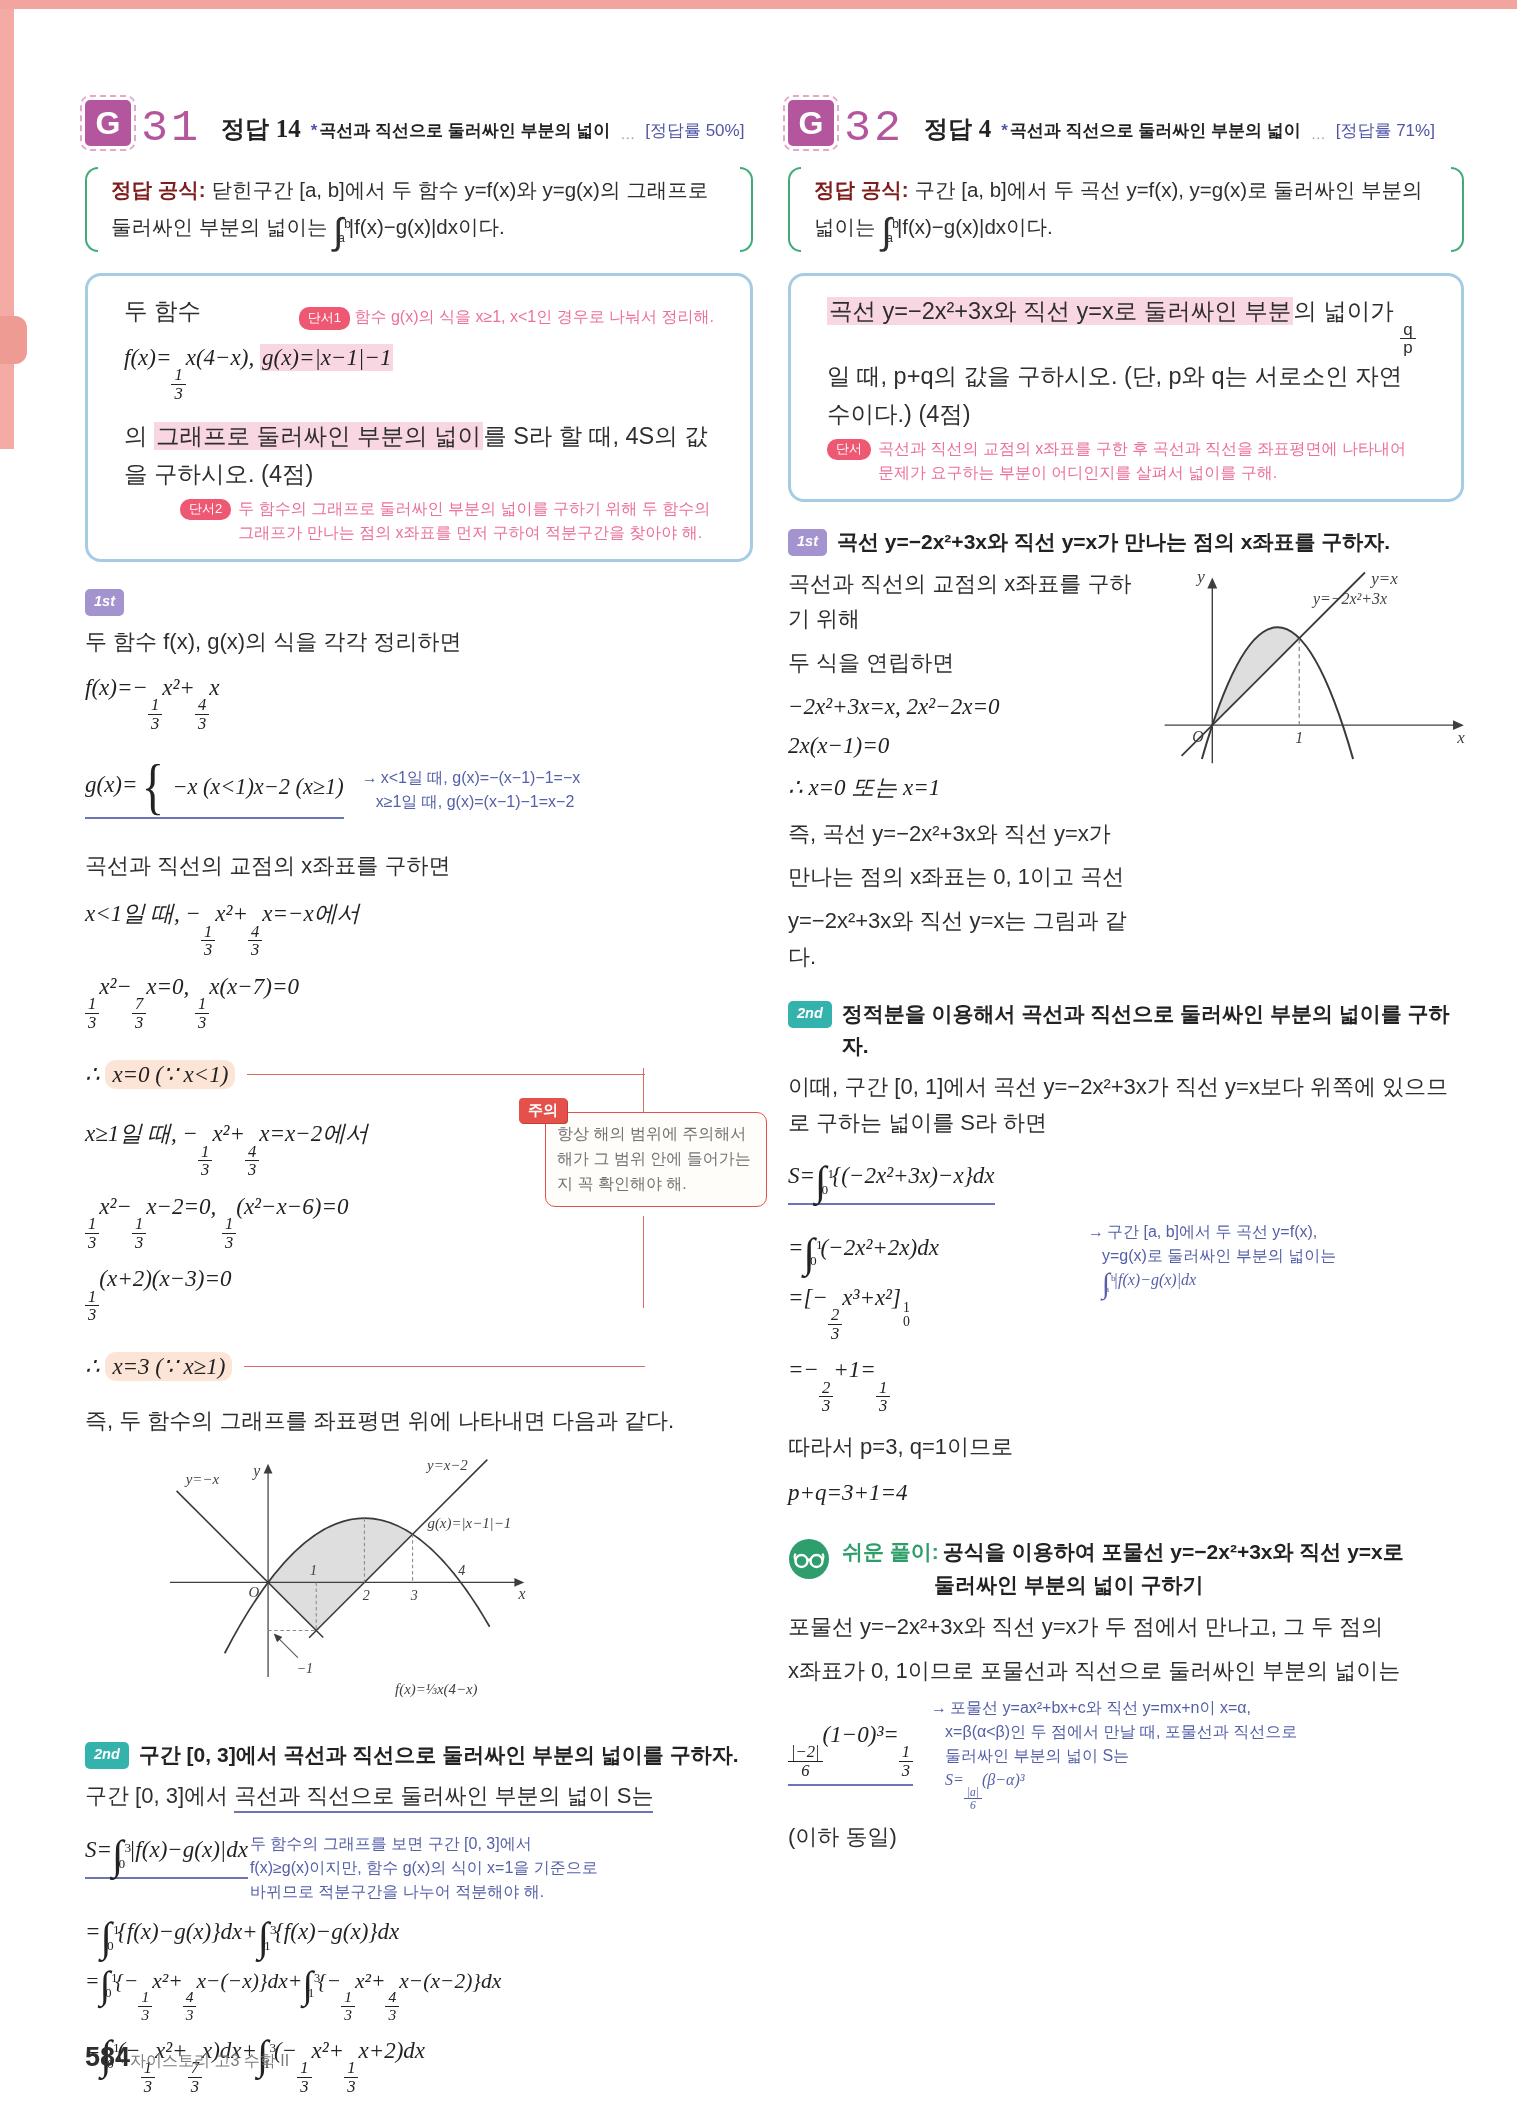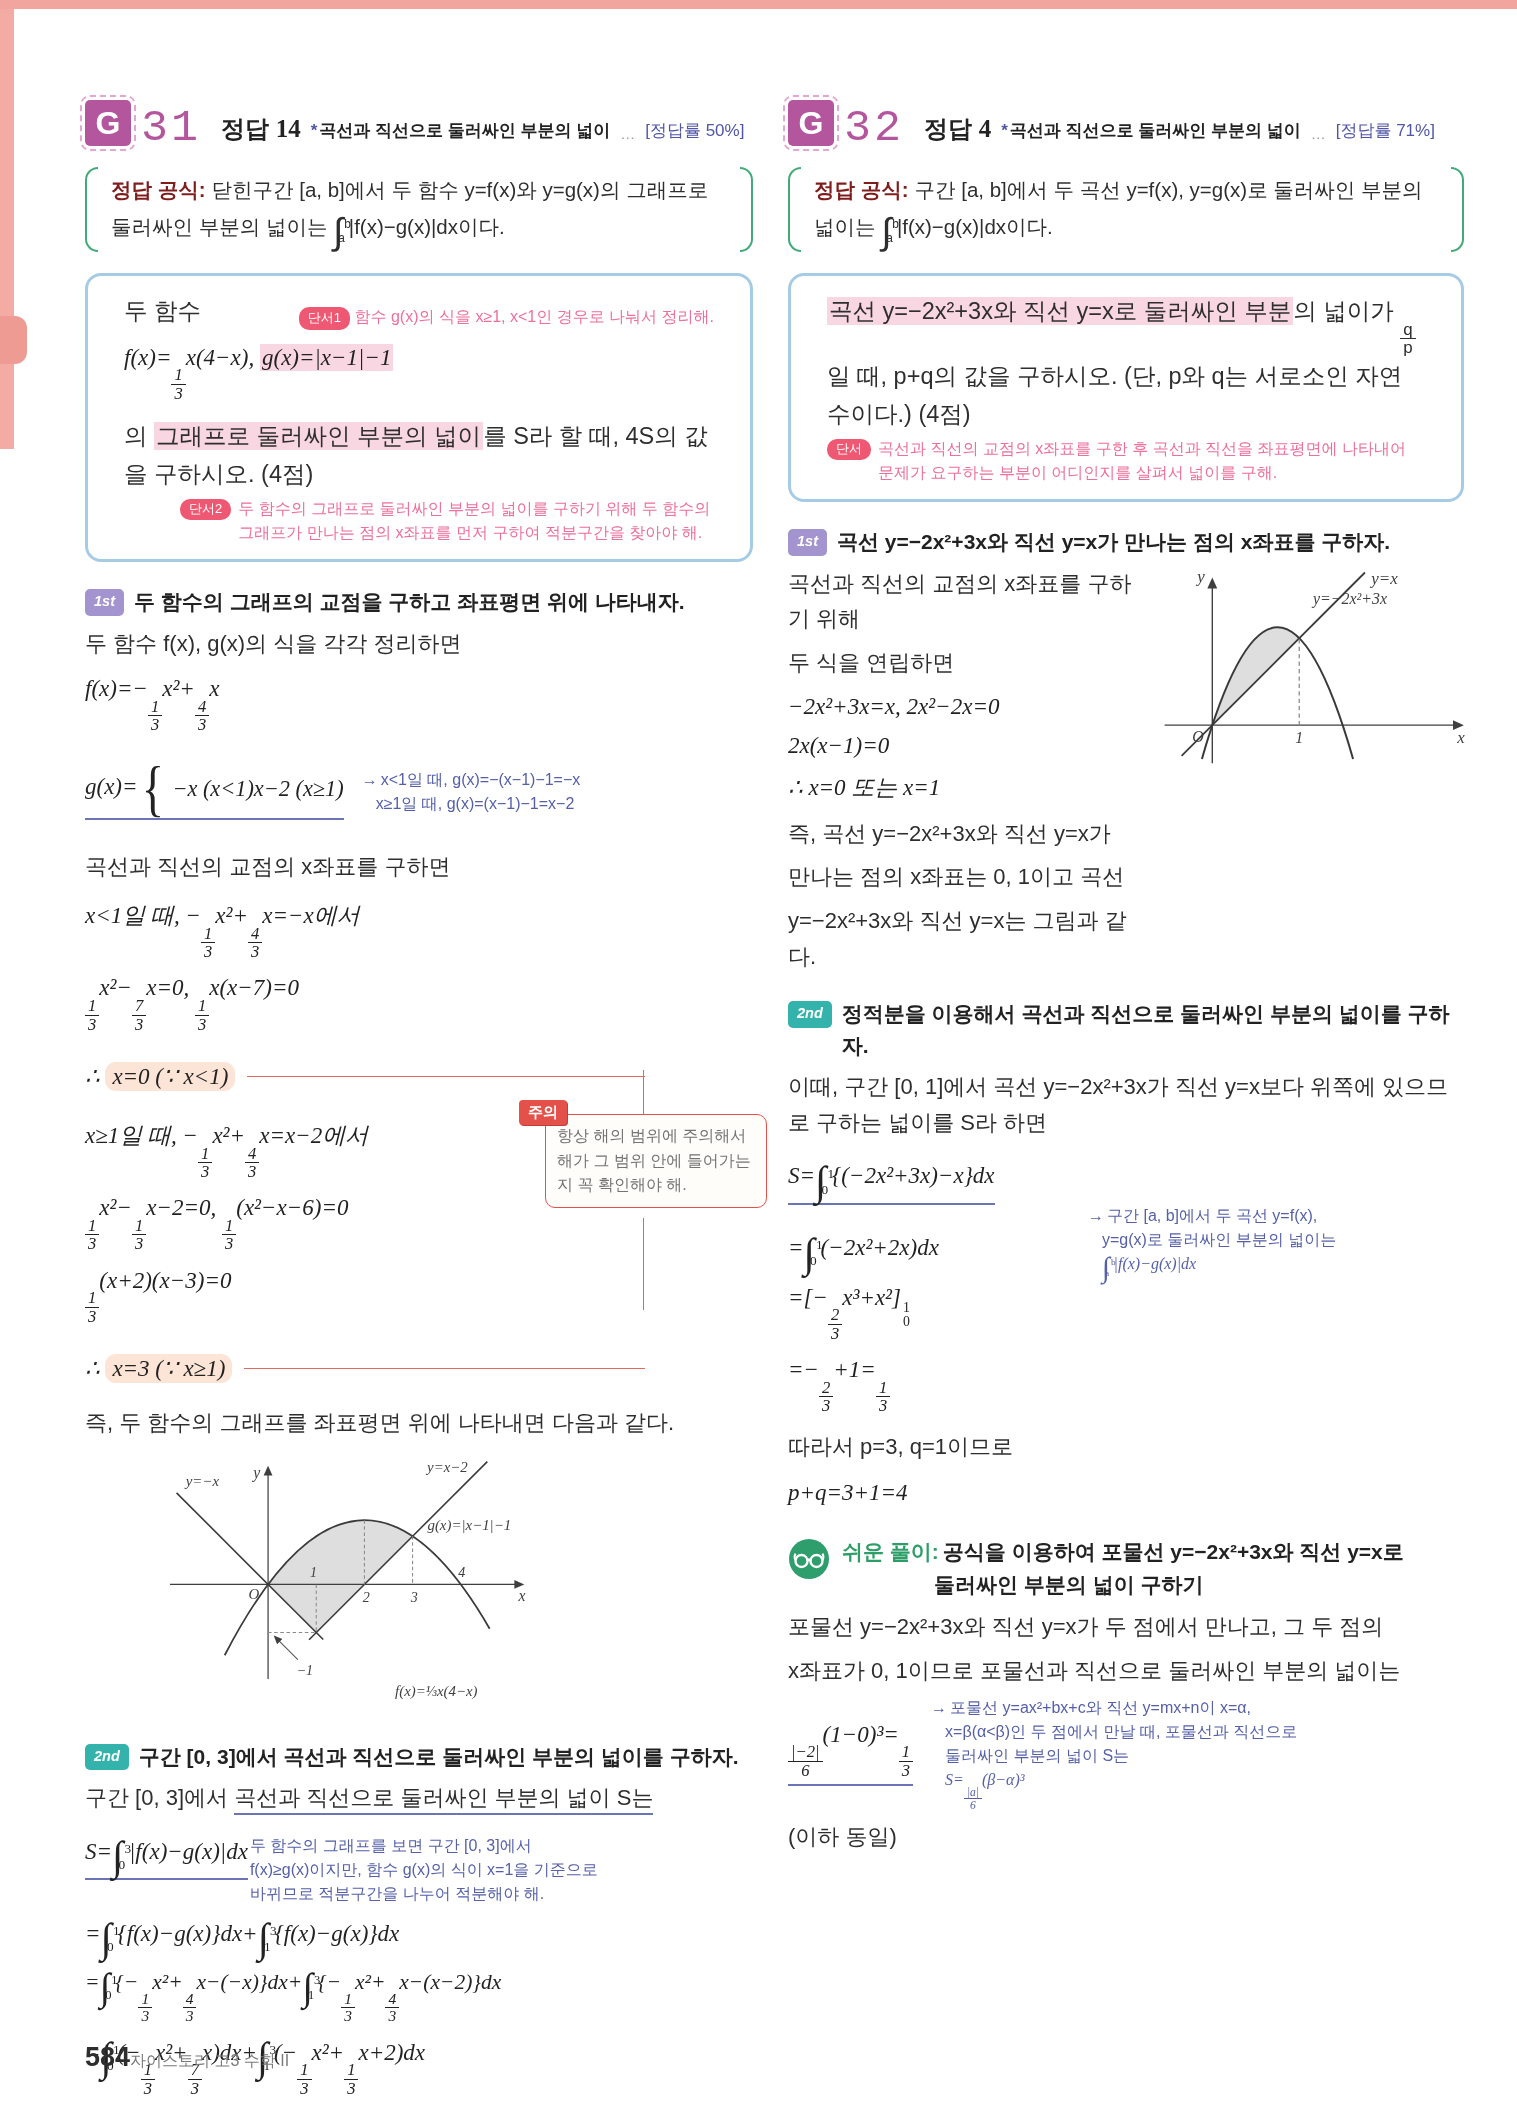--- a/index.html
+++ b/index.html
@@ -100,21 +100,21 @@
 
   .graph1{margin:4px 0 6px 34px;width:412px;height:254px}
   svg text{font-family:"Liberation Serif",serif;font-style:italic;fill:#3f3f3f}
   .dash{stroke:#8a8a8a;stroke-width:1.2;stroke-dasharray:4 3}
 
   
   .g32step1{position:relative;min-height:214px;padding-right:316px}
   .g32step1 .mline{margin:13px 0}
   .graph2{position:absolute;right:-8px;top:0;width:318px;height:207px}
   .g32s2{position:relative}
-  .g32s2 .bnote{position:absolute;left:300px;top:56px;width:330px}
+  .g32s2 .bnote{position:absolute;left:300px;top:72px;width:330px}
 
   
   .easyhead{display:flex;gap:12px;align-items:flex-start;margin-top:30px;margin-bottom:8px}
   .easyicon{flex:none;margin-top:2px}
   .easytitle{font-size:21px;font-weight:bold;color:#222;line-height:1.55}
   .easylabel{color:#2e9e68;margin-right:4px}
   .easyfrow{display:flex;gap:18px;align-items:center}
 
   .pfooter{position:absolute;left:85px;top:2042px;display:flex;align-items:baseline;}
   .pnum{font-size:27px;font-weight:bold;color:#2e2e2e}
@@ -166,21 +166,20 @@
         </span>x(4−x), <span class="hl">g(x)=|x−1|−1</span></div>
     <div class="ptext">의 <span class="hl">그래프로 둘러싸인 부분의 넓이</span>를 S라 할 때, 4S의 값을 구하시오. (4점)</div>
     <div class="cluewrap">
       <span class="cluebadge">단서2</span>
       <span class="clue">두 함수의 그래프로 둘러싸인 부분의 넓이를 구하기 위해 두 함수의 그래프가 만나는 점의 x좌표를 먼저 구하여 적분구간을 찾아야 해.</span>
     </div>
   </div>
 
   <div class="stitle">
     <span class="sbadge b1">1st</span>
-    <span>두 함수의 그래프의 교점을 구하고 좌표평면 위에 나타내자.</span>
   </div>
   <p class="t">두 함수 f(x), g(x)의 식을 각각 정리하면</p>
 
   <div class="mline">f(x)=−<span class="frac">
         <span class="fn">1</span>
         <span class="fd">3</span>
       </span>x²+<span class="frac">
         <span class="fn">4</span>
         <span class="fd">3</span>
       </span>x</div>

